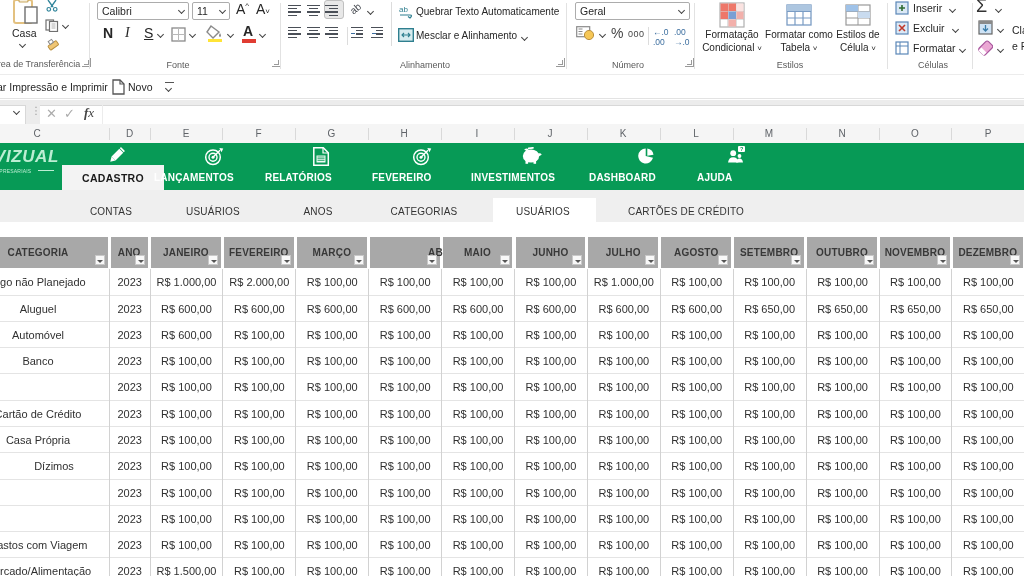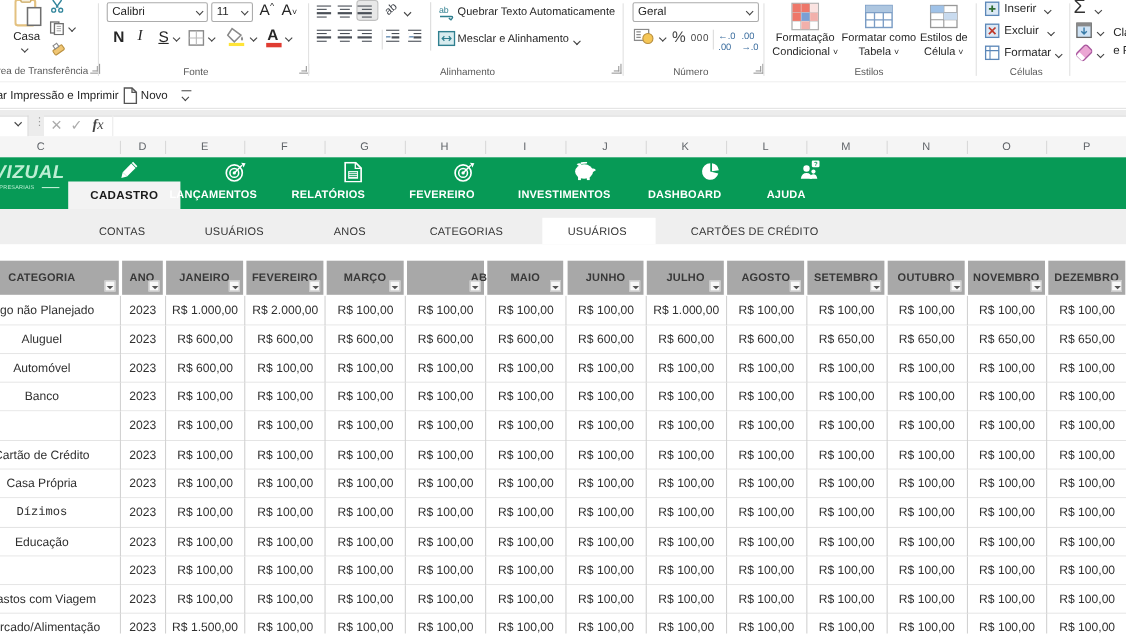--- a/index.html
+++ b/index.html
@@ -511,37 +511,36 @@
       <div class="dcell" style="left:441.1px;width:72.9px;">R$ 100,00</div>
       <div class="dcell" style="left:514.0px;width:72.9px;">R$ 100,00</div>
       <div class="dcell" style="left:586.9px;width:72.9px;">R$ 100,00</div>
       <div class="dcell" style="left:659.8px;width:72.9px;">R$ 100,00</div>
       <div class="dcell" style="left:732.7px;width:72.9px;">R$ 100,00</div>
       <div class="dcell" style="left:805.6px;width:72.9px;">R$ 100,00</div>
       <div class="dcell" style="left:878.5px;width:72.9px;">R$ 100,00</div>
       <div class="dcell" style="left:951.4px;width:72.9px;">R$ 100,00</div>
     </div>
     <div class="abs drow" style="top:453.3px;">
-      <div class="dcell" style="left:0;width:109.0px;border-left:none;font-family:Liberation Mono, monospace;"><span style="display:inline-block;width:142px;margin-left:-33px;">Dízimos</span></div>
+      <div class="dcell" style="left:16px;width:109.0px;border-left:none;"><span style="display:inline-block;width:142px;margin-left:-33px;">Dízimos</span></div>
       <div class="dcell" style="left:109.0px;width:40.5px;">2023</div>
       <div class="dcell" style="left:149.5px;width:72.9px;">R$ 100,00</div>
       <div class="dcell" style="left:222.4px;width:72.9px;">R$ 100,00</div>
       <div class="dcell" style="left:295.3px;width:72.9px;">R$ 100,00</div>
       <div class="dcell" style="left:368.2px;width:72.9px;">R$ 100,00</div>
       <div class="dcell" style="left:441.1px;width:72.9px;">R$ 100,00</div>
       <div class="dcell" style="left:514.0px;width:72.9px;">R$ 100,00</div>
       <div class="dcell" style="left:586.9px;width:72.9px;">R$ 100,00</div>
       <div class="dcell" style="left:659.8px;width:72.9px;">R$ 100,00</div>
       <div class="dcell" style="left:732.7px;width:72.9px;">R$ 100,00</div>
       <div class="dcell" style="left:805.6px;width:72.9px;">R$ 100,00</div>
       <div class="dcell" style="left:878.5px;width:72.9px;">R$ 100,00</div>
       <div class="dcell" style="left:951.4px;width:72.9px;">R$ 100,00</div>
     </div>
     <div class="abs drow" style="top:479.5px;">
-      <div class="dcell" style="left:0;width:109.0px;border-left:none;"><span style="display:inline-block;width:142px;margin-left:-33px;">Educação</span></div>
       <div class="dcell" style="left:109.0px;width:40.5px;">2023</div>
       <div class="dcell" style="left:149.5px;width:72.9px;">R$ 100,00</div>
       <div class="dcell" style="left:222.4px;width:72.9px;">R$ 100,00</div>
       <div class="dcell" style="left:295.3px;width:72.9px;">R$ 100,00</div>
       <div class="dcell" style="left:368.2px;width:72.9px;">R$ 100,00</div>
       <div class="dcell" style="left:441.1px;width:72.9px;">R$ 100,00</div>
       <div class="dcell" style="left:514.0px;width:72.9px;">R$ 100,00</div>
       <div class="dcell" style="left:586.9px;width:72.9px;">R$ 100,00</div>
       <div class="dcell" style="left:659.8px;width:72.9px;">R$ 100,00</div>
       <div class="dcell" style="left:732.7px;width:72.9px;">R$ 100,00</div>

